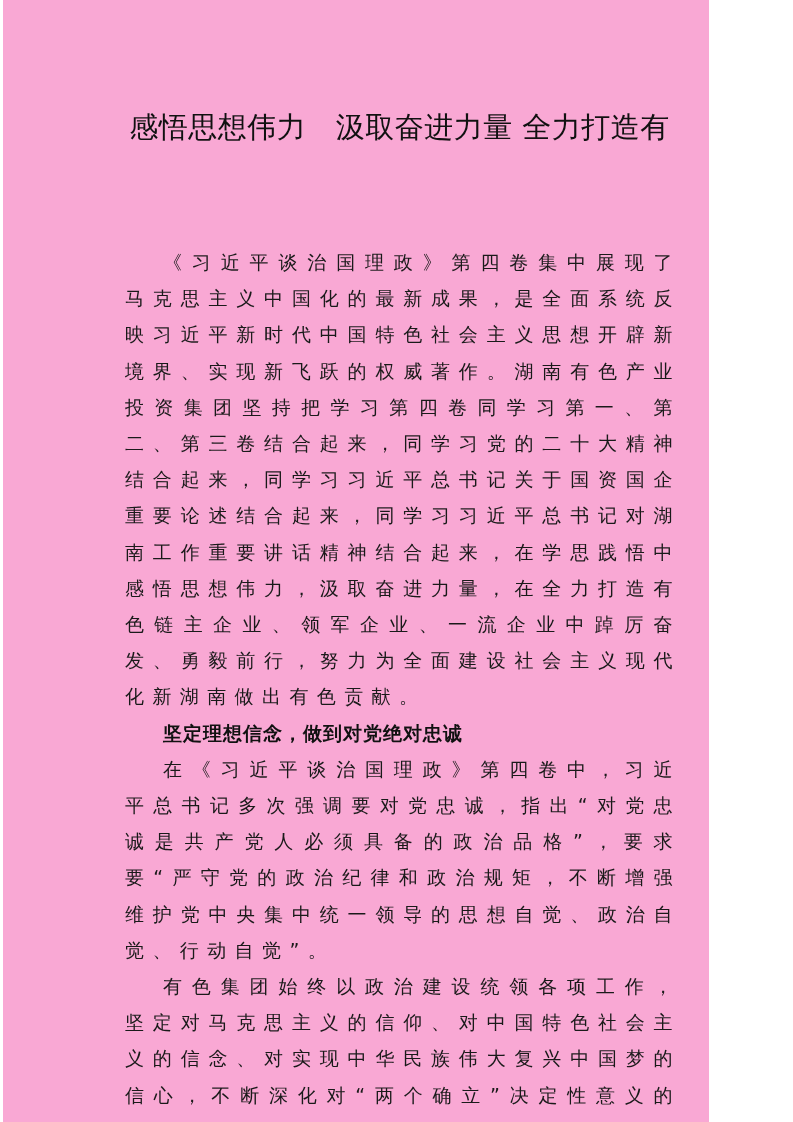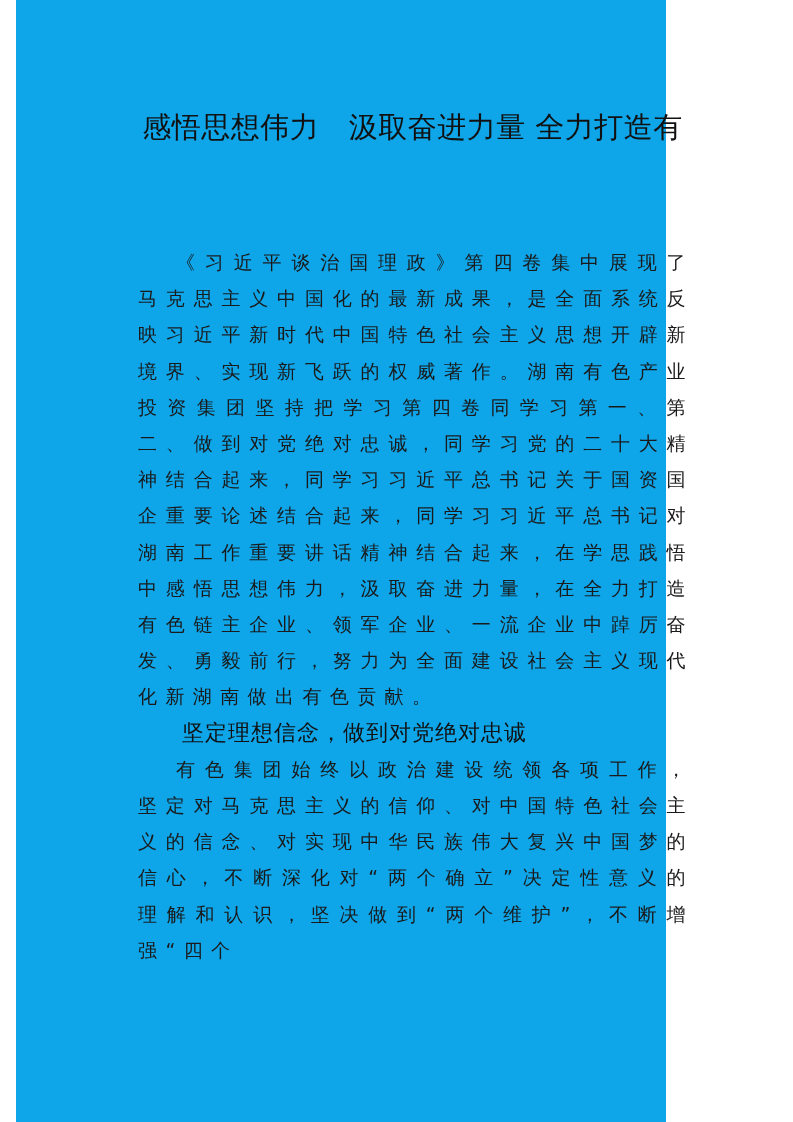--- a/index.html
+++ b/index.html
@@ -1,40 +1,41 @@
 <!DOCTYPE html>
 <html><head>
   <meta charset="utf-8">
   <style>
     html, body { margin: 0; padding: 0; background: #ffffff; }
     body { width: 793px; height: 1122px; position: relative; overflow: hidden; }
-    .page { position: absolute; left: 16px; top: 0; width: 650px; height: 1122px; background: #0ea5e9; }
+    .page { position: absolute; left: 3px; top: 0; width: 706px; height: 1122px; background: #f9a8d4; }
     .title {
       position: absolute; left: 0; width: 793px; text-align: center;
       font-family: "DejaVu Serif", "Liberation Serif", serif;
       font-size: 29px; color: #111; letter-spacing: 0.5px; white-space: pre;
     }
     .title.l1 { top: 108px; }
     .title.l2 { top: 165px; }
     .body {
       position: absolute; left: 122px; width: 556px; top: 244px;
       font-family: "DejaVu Sans", "Liberation Sans", sans-serif;
       font-size: 19px; line-height: 36.2px; color: #1a1a1a;
       letter-spacing: 8.4px;
     }
     .body p { margin: 0; text-align: justify; text-indent: 2em; word-break: break-all; }
     .body h2 {
-      margin: 0; font-size: 22px; font-weight: normal; text-indent: 2em;
+      margin: 0; font-size: 19px; font-weight: bold; text-indent: 2em;
       letter-spacing: 1px; line-height: 36.2px; color: #111;
     }
   </style>
 </head>
 <body>
 
 <div class="page">
   <div class="title l1">感悟思想伟力　汲取奋进力量 全力打造有</div>
 
   <div class="body">
-    <p>《习近平谈治国理政》第四卷集中展现了马克思主义中国化的最新成果，是全面系统反映习近平新时代中国特色社会主义思想开辟新境界、实现新飞跃的权威著作。湖南有色产业投资集团坚持把学习第四卷同学习第一、第二、做到对党绝对忠诚，同学习党的二十大精神结合起来，同学习习近平总书记关于国资国企重要论述结合起来，同学习习近平总书记对湖南工作重要讲话精神结合起来，在学思践悟中感悟思想伟力，汲取奋进力量，在全力打造有色链主企业、领军企业、一流企业中踔厉奋发、勇毅前行，努力为全面建设社会主义现代化新湖南做出有色贡献。</p>
+    <p>《习近平谈治国理政》第四卷集中展现了马克思主义中国化的最新成果，是全面系统反映习近平新时代中国特色社会主义思想开辟新境界、实现新飞跃的权威著作。湖南有色产业投资集团坚持把学习第四卷同学习第一、第二、第三卷结合起来，同学习党的二十大精神结合起来，同学习习近平总书记关于国资国企重要论述结合起来，同学习习近平总书记对湖南工作重要讲话精神结合起来，在学思践悟中感悟思想伟力，汲取奋进力量，在全力打造有色链主企业、领军企业、一流企业中踔厉奋发、勇毅前行，努力为全面建设社会主义现代化新湖南做出有色贡献。</p>
     <h2>坚定理想信念，做到对党绝对忠诚</h2>
+    <p>在《习近平谈治国理政》第四卷中，习近平总书记多次强调要对党忠诚，指出“对党忠诚是共产党人必须具备的政治品格”，要求要“严守党的政治纪律和政治规矩，不断增强维护党中央集中统一领导的思想自觉、政治自觉、行动自觉”。</p>
     <p>有色集团始终以政治建设统领各项工作，坚定对马克思主义的信仰、对中国特色社会主义的信念、对实现中华民族伟大复兴中国梦的信心，不断深化对“两个确立”决定性意义的理解和认识，坚决做到“两个维护”，不断增强“四个</p>
   </div>
 </div>
 
 </body></html>

